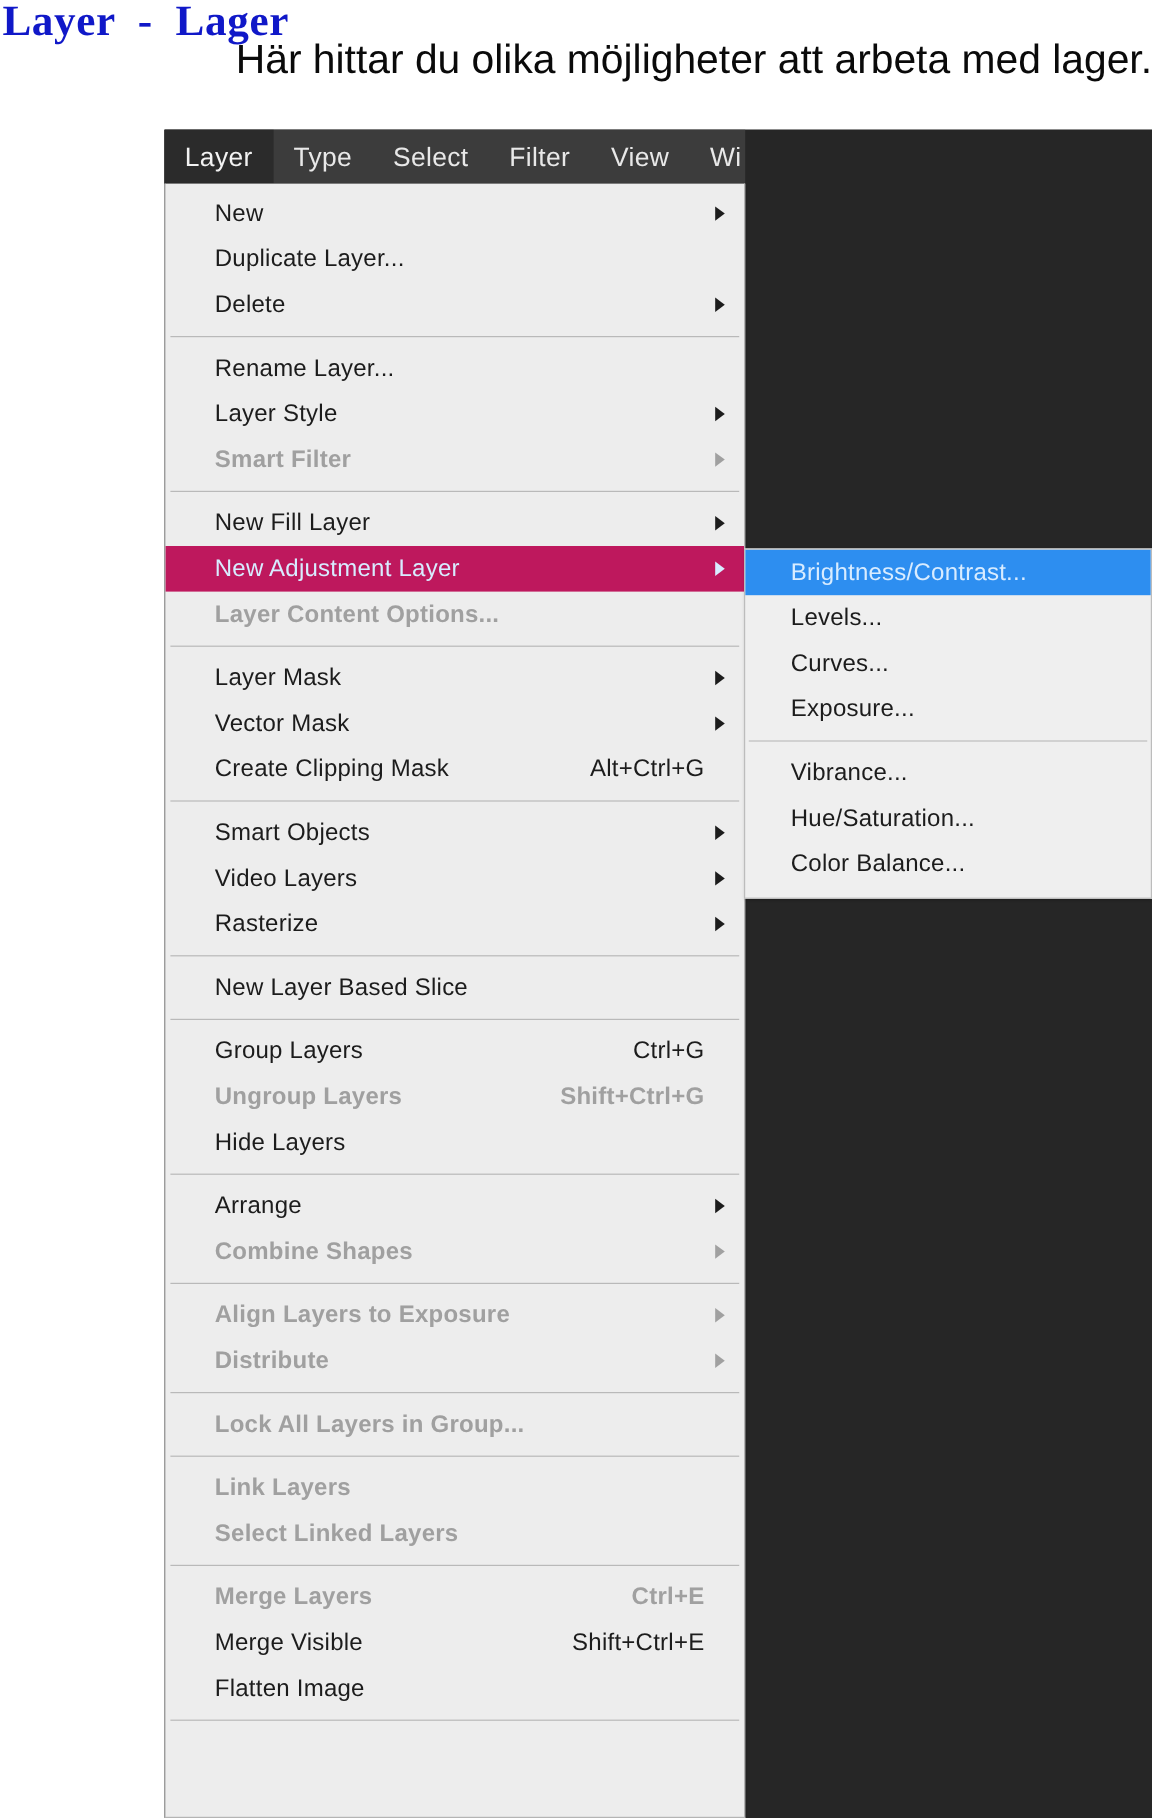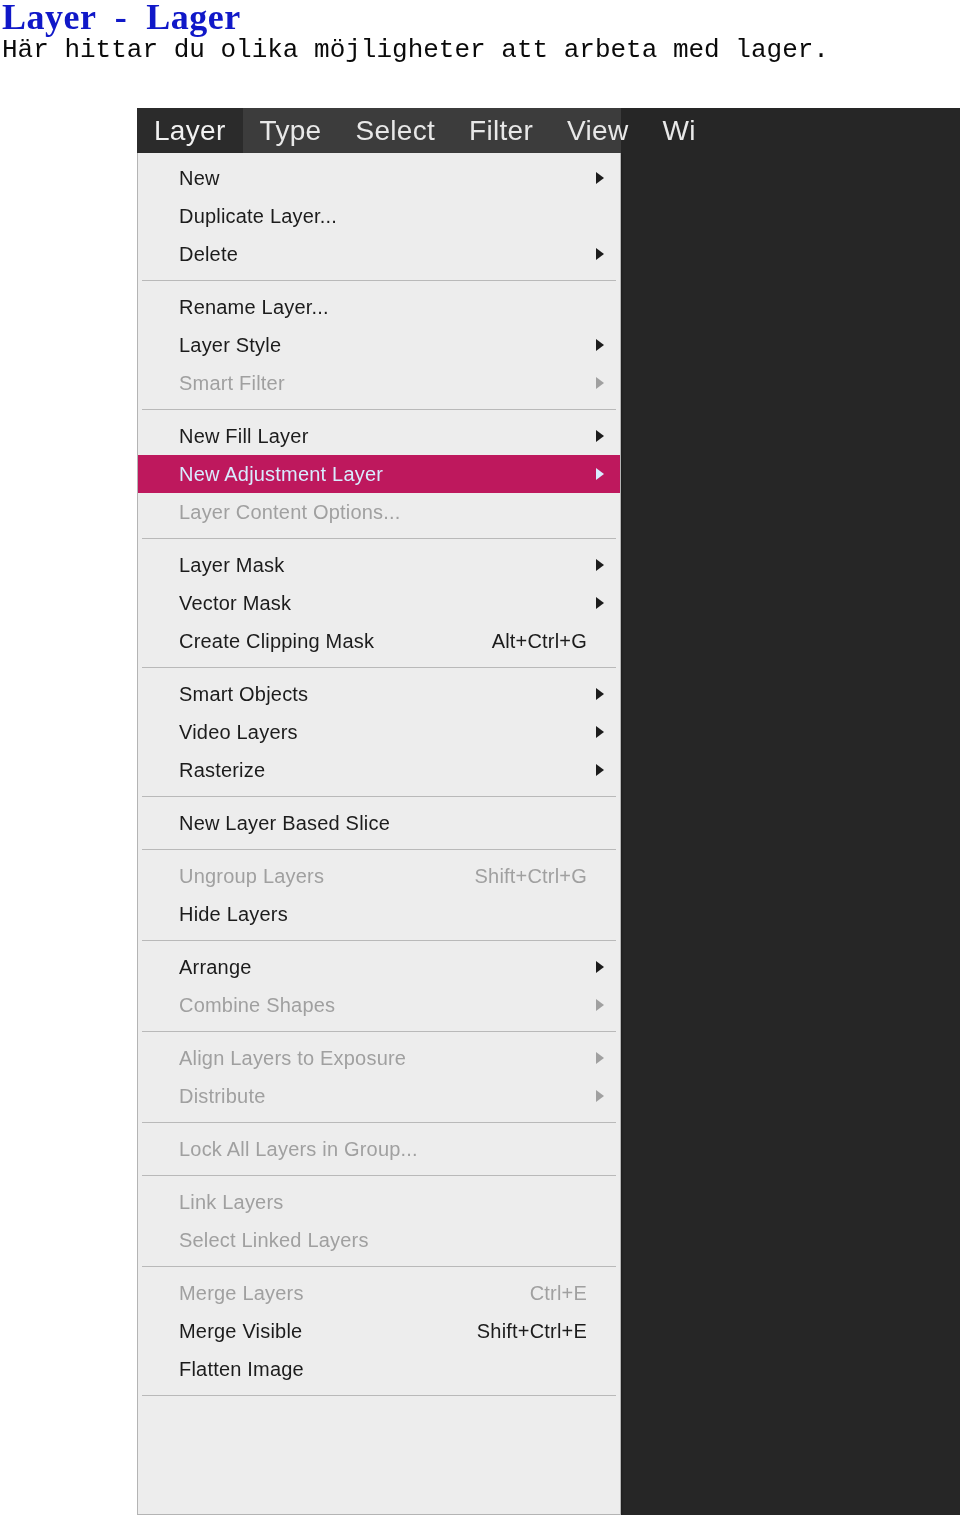--- a/index.html
+++ b/index.html
@@ -27,27 +27,28 @@
     font-weight: bold;
     font-size: 36px;
     color: #1018c8;
     line-height: 30px;
     margin: 0;
     padding: 2px 0 0 2px;
     letter-spacing: 0.5px;
     white-space: pre;
   }
   #page-subtitle {
-    font-family: Liberation Mono, monospace;
-    font-size: 26px;
+    font-family: Liberation Sans, sans-serif;
+    font-size: 34px;
     color: #0a0a0a;
     line-height: 32px;
     margin: 0;
     padding: 2px 0 0 2px;
     white-space: pre;
+    text-align: right;
   }
 
   
   #app-screenshot {
     position: absolute;
     left: 137px;
     top: 108px;
     width: 823px;
     height: 1407px;
     overflow: hidden;
@@ -69,21 +70,21 @@
     position: absolute;
     left: 0px;
     top: 0px;
     width: 484px;
     height: 45px;
     background: #3c3c3c;
     display: flex;
     align-items: center;
   }
   .menubar-item {
-    font-size: 28px;
+    font-size: 22px;
     color: #e8e8e8;
     padding: 0 17px;
     height: 45px;
     line-height: 45px;
     white-space: nowrap;
     letter-spacing: 0.3px;
   }
   .menubar-item.active {
     background: #2b2b2b;
     color: #f2f2f2;
@@ -106,21 +107,21 @@
     position: relative;
     height: 38px;
     line-height: 38px;
     font-size: 20px;
     color: #1c1c1c;
     padding-left: 41px;
     box-sizing: border-box;
     white-space: nowrap;
     letter-spacing: 0.2px;
   }
-  .menu-item.disabled { color: #a0a0a0; }
+  .menu-item.disabled { color: #a0a0a0; font-weight: bold; }
   .menu-item.highlight {
     background: #be185d;
     color: #d8ecff;
   }
   .menu-item .label { display: inline-block; }
   .menu-item .shortcut {
     position: absolute;
     right: 33px;
     top: 0;
     font-size: 20px;
@@ -222,34 +223,48 @@
       <div class="menu-item"><span class="label">Layer Mask</span><span class="arrow"></span></div>
       <div class="menu-item"><span class="label">Vector Mask</span><span class="arrow"></span></div>
       <div class="menu-item"><span class="label">Create Clipping Mask</span><span class="shortcut">Alt+Ctrl+G</span></div>
       <div class="menu-sep"></div>
       <div class="menu-item"><span class="label">Smart Objects</span><span class="arrow"></span></div>
       <div class="menu-item"><span class="label">Video Layers</span><span class="arrow"></span></div>
       <div class="menu-item"><span class="label">Rasterize</span><span class="arrow"></span></div>
       <div class="menu-sep"></div>
       <div class="menu-item"><span class="label">New Layer Based Slice</span></div>
       <div class="menu-sep"></div>
+      <div class="menu-item"><span class="label">Group Layers</span><span class="shortcut">Ctrl+G</span></div>
       <div class="menu-item disabled"><span class="label">Ungroup Layers</span><span class="shortcut">Shift+Ctrl+G</span></div>
       <div class="menu-item"><span class="label">Hide Layers</span></div>
       <div class="menu-sep"></div>
       <div class="menu-item"><span class="label">Arrange</span><span class="arrow"></span></div>
       <div class="menu-item disabled"><span class="label">Combine Shapes</span><span class="arrow"></span></div>
       <div class="menu-sep"></div>
       <div class="menu-item disabled"><span class="label">Align Layers to Exposure</span><span class="arrow"></span></div>
       <div class="menu-item disabled"><span class="label">Distribute</span><span class="arrow"></span></div>
       <div class="menu-sep"></div>
       <div class="menu-item disabled"><span class="label">Lock All Layers in Group...</span></div>
       <div class="menu-sep"></div>
       <div class="menu-item disabled"><span class="label">Link Layers</span></div>
       <div class="menu-item disabled"><span class="label">Select Linked Layers</span></div>
       <div class="menu-sep"></div>
       <div class="menu-item disabled"><span class="label">Merge Layers</span><span class="shortcut">Ctrl+E</span></div>
       <div class="menu-item"><span class="label">Merge Visible</span><span class="shortcut">Shift+Ctrl+E</span></div>
       <div class="menu-item"><span class="label">Flatten Image</span></div>
       <div class="menu-sep"></div>
     </div>
 
+  <div id="adjustment-submenu">
+    <div class="sub-inner">
+        <div class="sub-item highlight">Brightness/Contrast...</div>
+        <div class="sub-item">Levels...</div>
+        <div class="sub-item">Curves...</div>
+        <div class="sub-item">Exposure...</div>
+        <div class="sub-sep"></div>
+        <div class="sub-item">Vibrance...</div>
+        <div class="sub-item">Hue/Saturation...</div>
+        <div class="sub-item">Color Balance...</div>
+        <div class="sub-item">Black &amp; White...</div>
+      </div>
+  </div>
 
 </div>
 
 </body></html>

